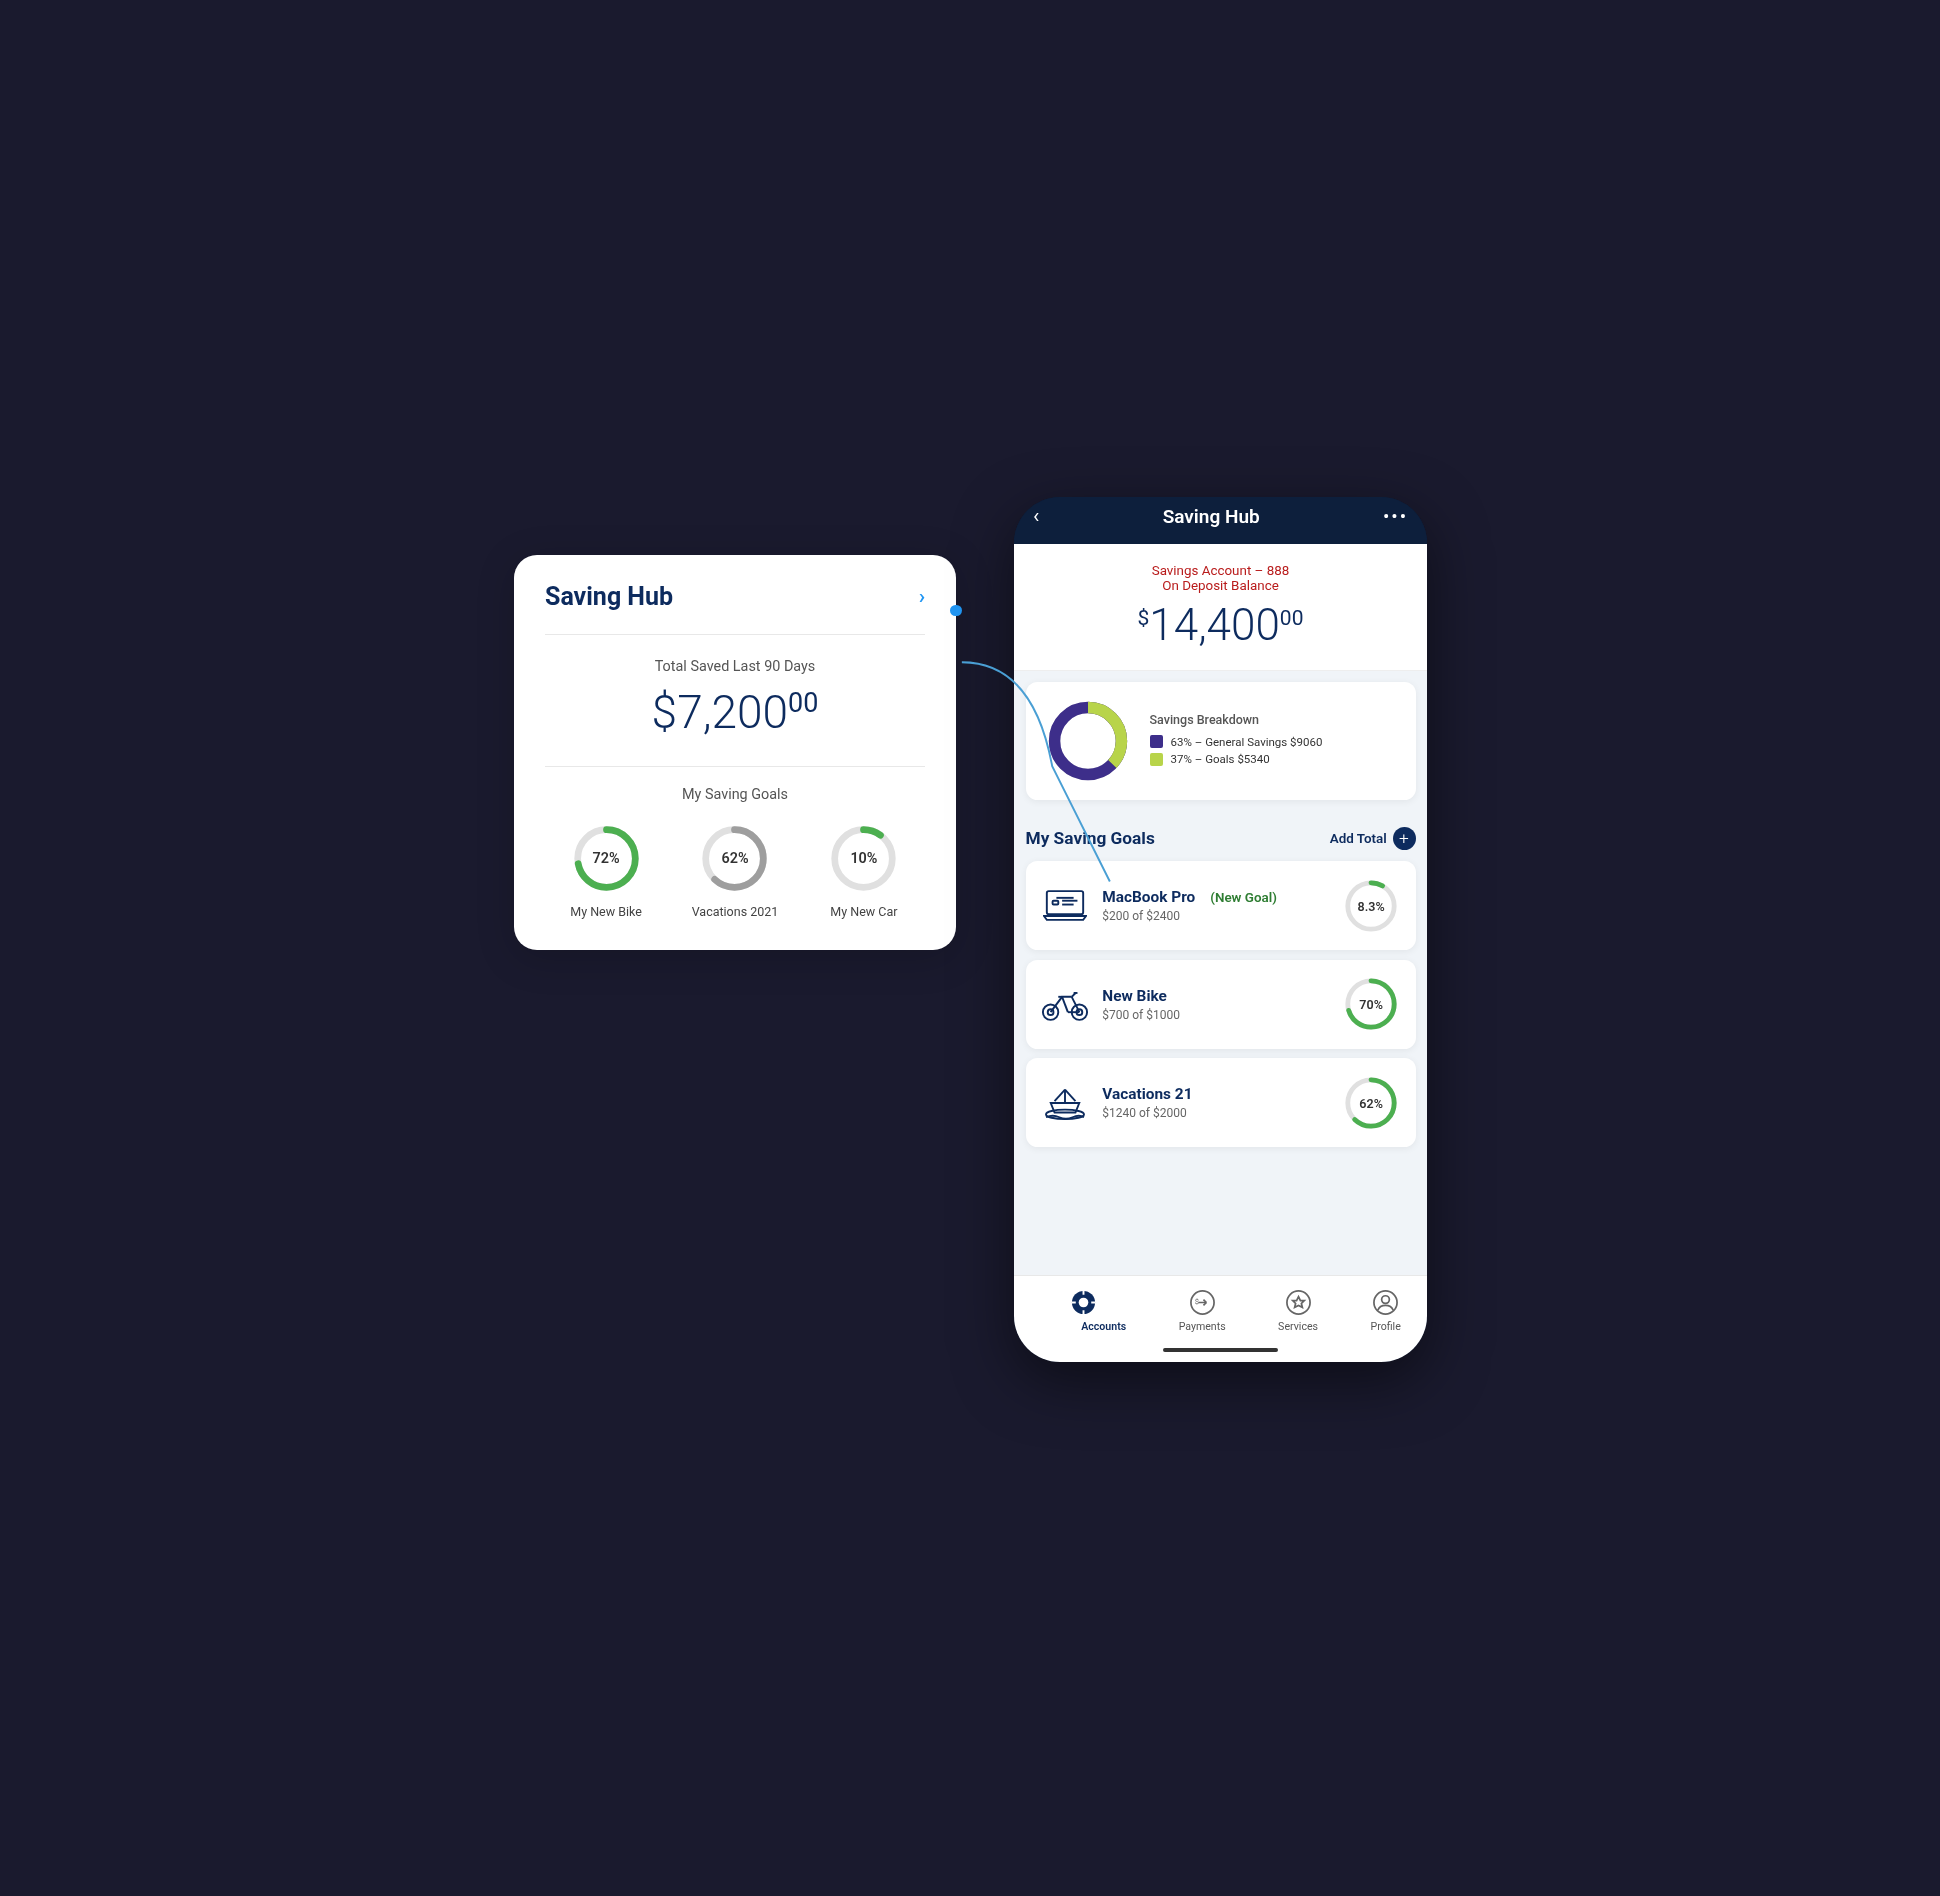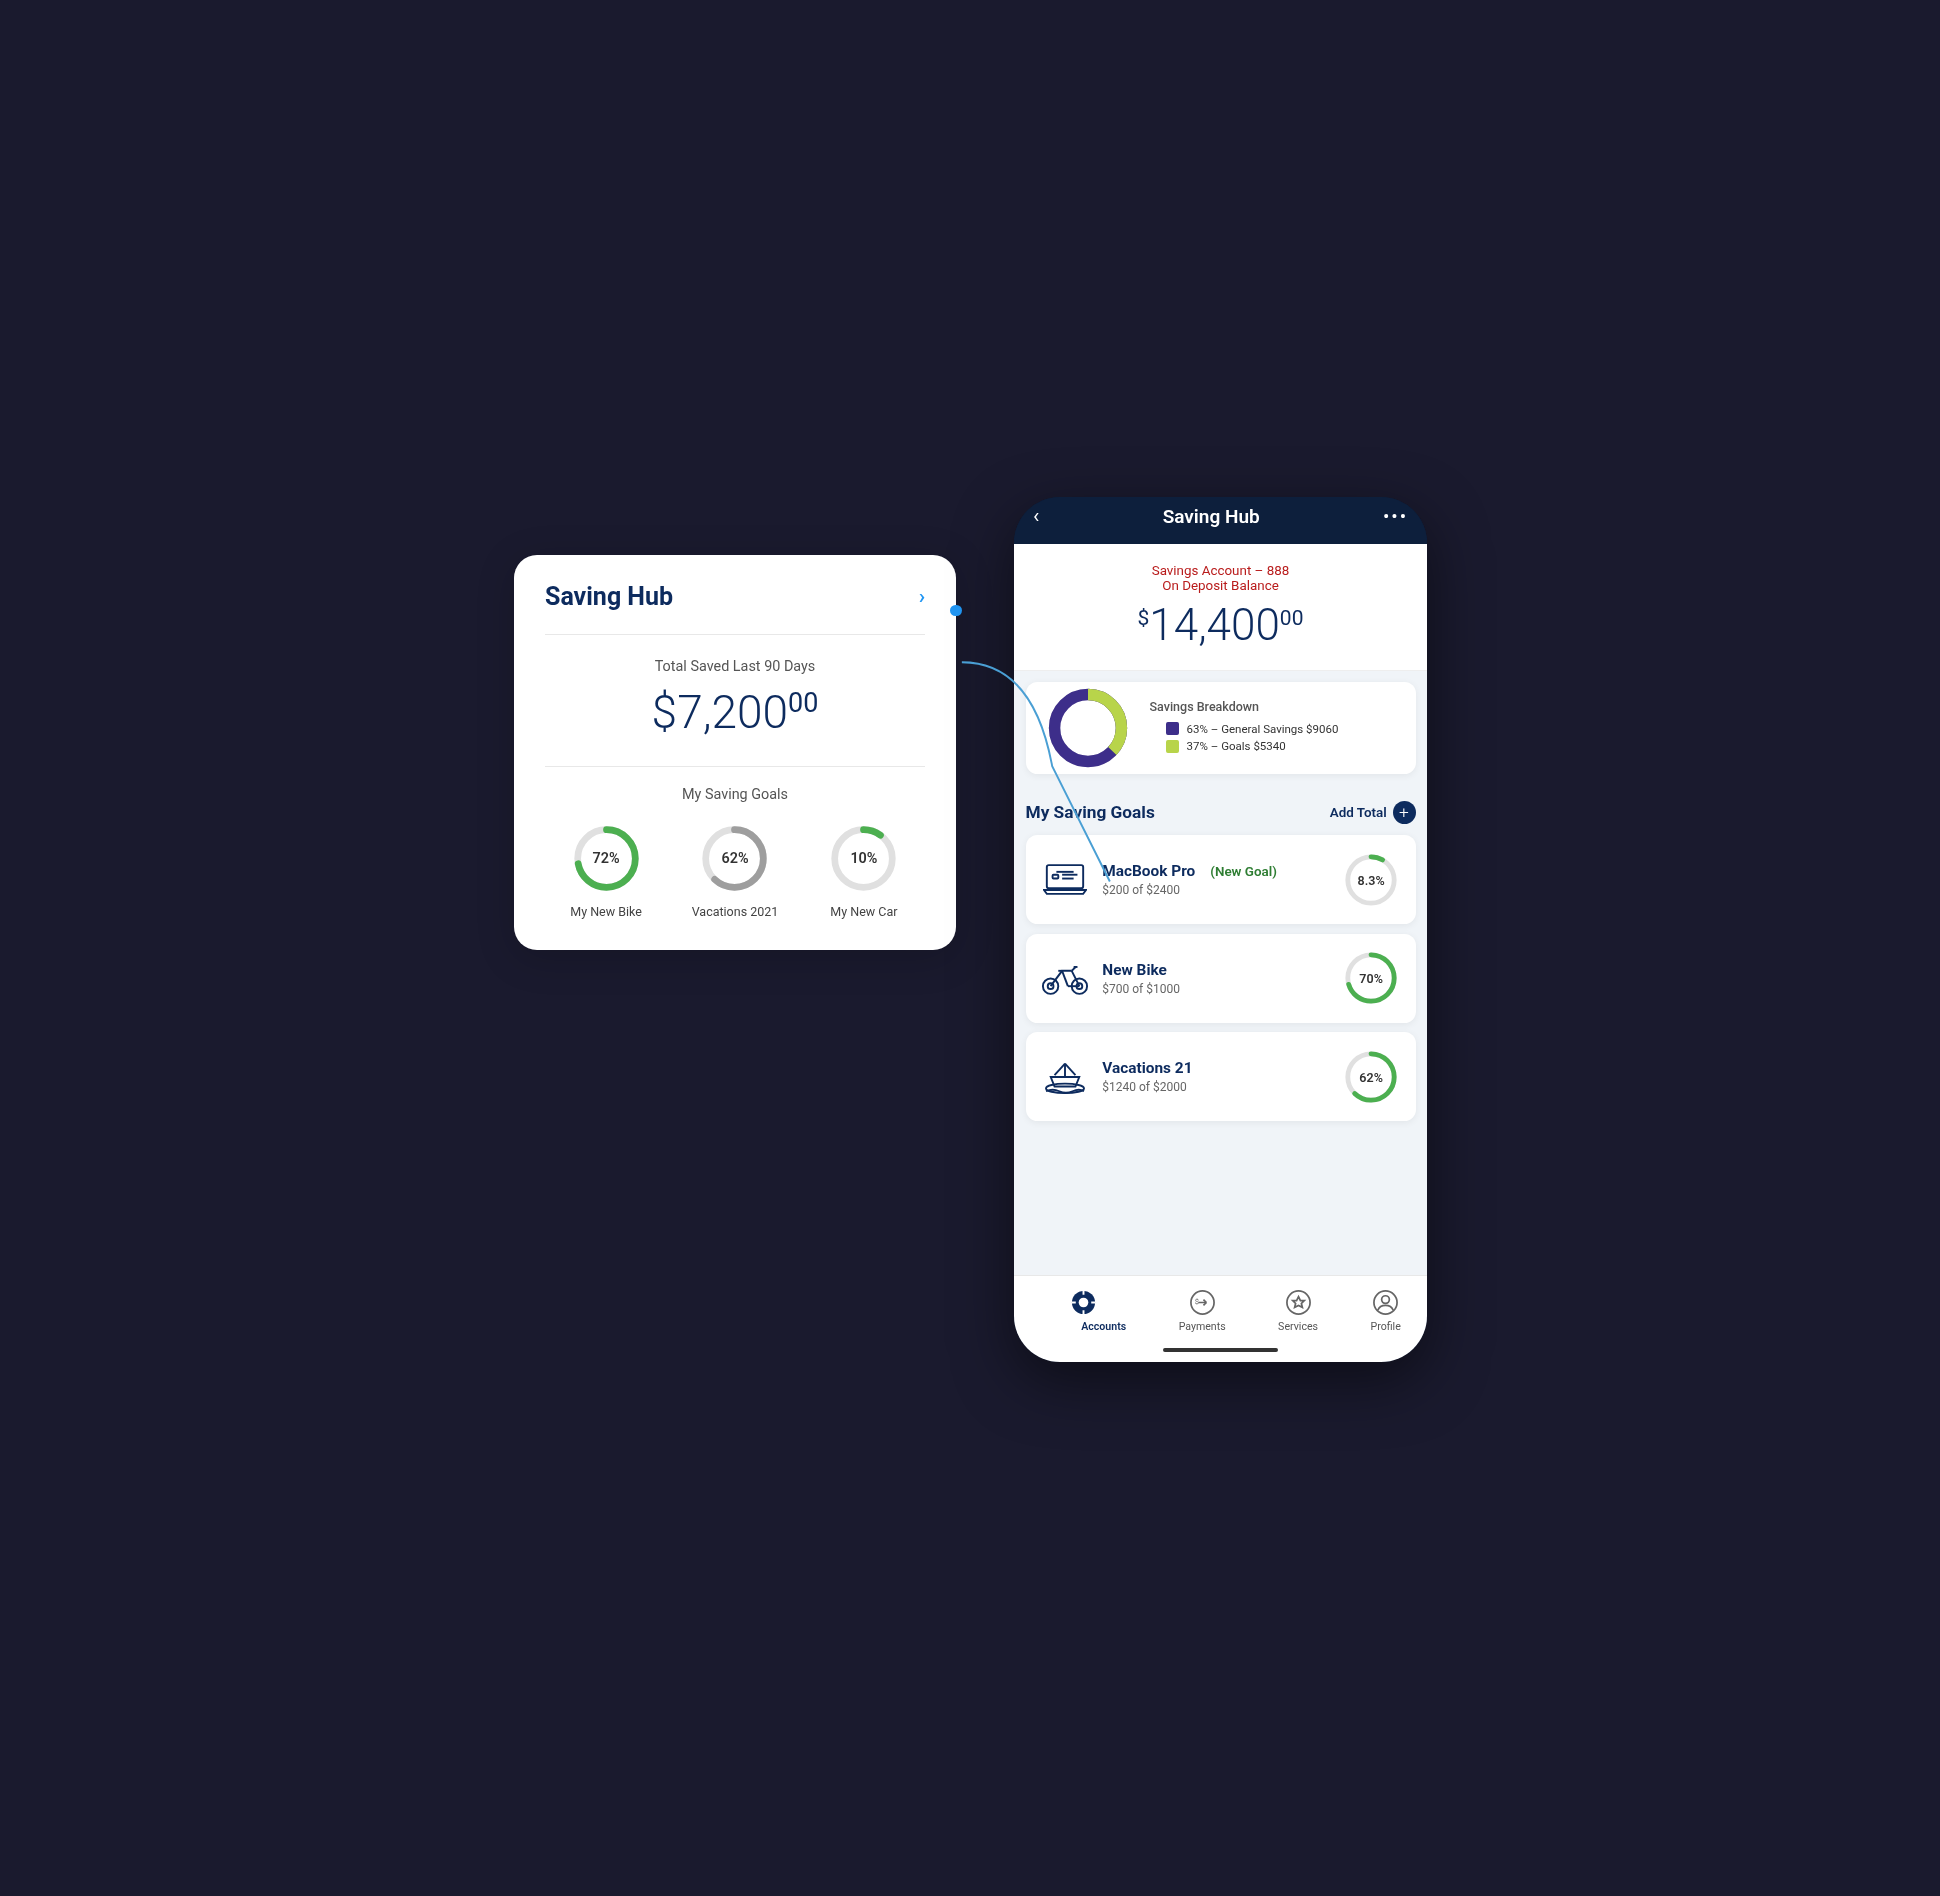--- a/index.html
+++ b/index.html
@@ -296,21 +296,21 @@
       font-size: 21px;
       font-weight: 400;
       margin-top: 5.8px;
     }
 
     
     .breakdown-section {
       background: #fff;
       margin: 11.5px 11.5px;
       border-radius: 11.5px;
-      padding: 3px 19px;
+      padding: 16px 19px;
       display: flex;
       align-items: center;
       gap: 19px;
       box-shadow: 0 1.9px 7.7px rgba(0,0,0,0.06);
     }
 
     .donut-chart {
       width: 86px;
       height: 86px;
       flex-shrink: 0;
@@ -327,21 +327,20 @@
       font-weight: 500;
     }
 
     .legend-item {
       display: flex;
       align-items: center;
       gap: 7.7px;
       margin-bottom: 3.8px;
       font-size: 11.5px;
       color: #333;
-      margin-left: 16px;
     }
 
     .legend-color {
       width: 13.4px;
       height: 13.4px;
       border-radius: 1.9px;
       flex-shrink: 0;
     }
 
     

